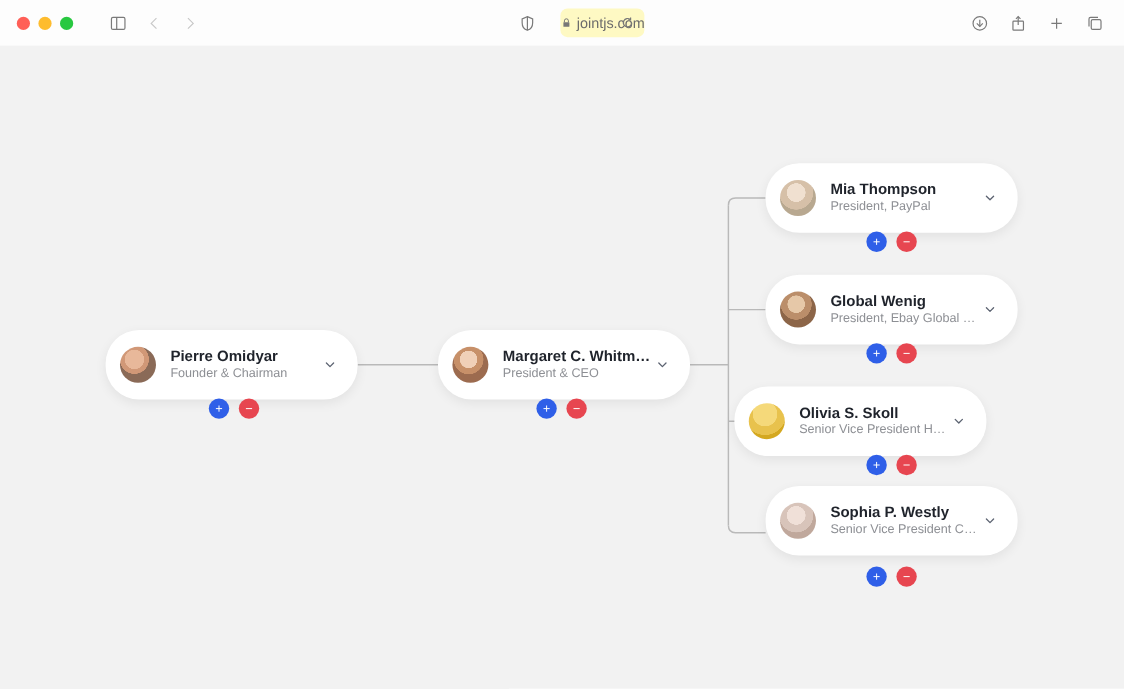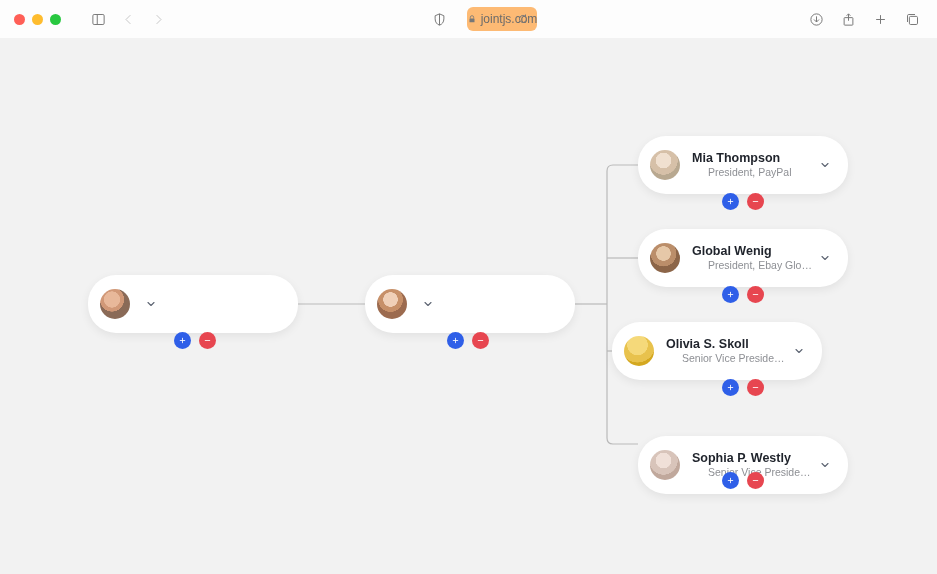--- a/index.html
+++ b/index.html
@@ -29,21 +29,21 @@
     display: flex; align-items: center; justify-content: center;
     color: #7a7a7a;
   }
   .chrome .icon-btn svg { width: 15px; height: 15px; stroke: currentColor; fill: none; stroke-width: 1.6; }
   .spacer-sm { width: 4px; }
   .chrome .disabled { color: #c8c8c8; }
   .addr {
     flex: 1;
     max-width: 390px;
     height: 24px;
-    background: #fdba74;
+    background: #fef9c3;
     border-radius: 6px;
     display: flex;
     align-items: center;
     justify-content: center;
     position: relative;
     color: #6b6b6b;
     font-size: 12px;
     margin: 0 8px;
   }
   .addr .lock { margin-right: 4px; display:flex; align-items:center;}
@@ -93,21 +93,21 @@
   }
   .av1 { background: radial-gradient(circle at 40% 35%, #e8b89a 0 30%, #d19877 31% 45%, #8a6a57 46% 100%); }
   .av2 { background: radial-gradient(circle at 45% 35%, #f0d0b8 0 28%, #c79069 29% 48%, #9c6b4f 49% 100%); }
   .av3 { background: radial-gradient(circle at 45% 35%, #f0e0d0 0 30%, #d6c0a8 31% 55%, #b8a890 56% 100%); }
   .av4 { background: radial-gradient(circle at 45% 35%, #e6c8a8 0 28%, #bb8e6a 29% 50%, #8c6548 51% 100%); }
   .av5 { background: radial-gradient(circle at 45% 30%, #f5d97a 0 38%, #e8c24d 39% 65%, #d4a820 66% 100%); }
   .av6 { background: radial-gradient(circle at 45% 35%, #f0e0d8 0 30%, #d8c4ba 31% 55%, #c0a89c 56% 100%); }
 
   .info { flex: 1; min-width: 0; }
   .name { font-size: 12.5px; font-weight: 700; color: #1f232b; line-height: 1.2; white-space: nowrap; overflow: hidden; text-overflow: ellipsis;}
-  .title { font-size: 10.5px; color: #8d8f94; line-height: 1.3; white-space: nowrap; overflow: hidden; text-overflow: ellipsis; margin-left: 16px;}
+  .title { font-size: 10.5px; color: #8d8f94; line-height: 1.3; white-space: nowrap; overflow: hidden; text-overflow: ellipsis;}
   .chev {
     width: 18px; height: 18px; flex-shrink: 0;
     display: flex; align-items: center; justify-content: center;
     color: #5d6472;
   }
   .chev svg { width: 12px; height: 12px; stroke: currentColor; fill: none; stroke-width: 2.2; stroke-linecap: round; stroke-linejoin: round; }
 
   .actions {
     position: absolute;
     display: flex;
@@ -217,20 +217,24 @@
 
     <path d="M607 133 Q607 127 613 127 L638 127"></path>
     <path d="M607 220 L638 220"></path>
     <path d="M607 313 L638 313"></path>
     <path d="M607 400 Q607 406 613 406 L638 406"></path>
   </svg>
 
   <div id="nodes-container">
       <div class="node" style="left: 88px; top: 237px;">
     <div class="avatar av1"></div>
+    <div class="info">
+      <div class="name">Pierre Omidyar</div>
+      <div class="title">Founder &amp; Chairman</div>
+    </div>
     <div class="chev">
       <svg viewBox="0 0 24 24">
             <polyline points="6 9 12 15 18 9"></polyline>
           </svg>
     </div>
   </div>
       <div class="actions" style="left: 174px; top: 294px;">
     <div class="act-btn act-add">
       <svg viewBox="0 0 24 24">
             <line x1="12" y1="6" x2="12" y2="18"></line>
@@ -238,20 +242,24 @@
           </svg>
     </div>
     <div class="act-btn act-remove">
       <svg viewBox="0 0 24 24">
             <line x1="6" y1="12" x2="18" y2="12"></line>
           </svg>
     </div>
   </div>
       <div class="node" style="left: 365px; top: 237px;">
     <div class="avatar av2"></div>
+    <div class="info">
+      <div class="name">Margaret C. Whitman</div>
+      <div class="title">President &amp; CEO</div>
+    </div>
     <div class="chev">
       <svg viewBox="0 0 24 24">
             <polyline points="6 9 12 15 18 9"></polyline>
           </svg>
     </div>
   </div>
       <div class="actions" style="left: 447px; top: 294px;">
     <div class="act-btn act-add">
       <svg viewBox="0 0 24 24">
             <line x1="12" y1="6" x2="12" y2="18"></line>
@@ -332,21 +340,21 @@
             <line x1="12" y1="6" x2="12" y2="18"></line>
             <line x1="6" y1="12" x2="18" y2="12"></line>
           </svg>
     </div>
     <div class="act-btn act-remove">
       <svg viewBox="0 0 24 24">
             <line x1="6" y1="12" x2="18" y2="12"></line>
           </svg>
     </div>
   </div>
-      <div class="node" style="left: 638px; top: 398px;">
+      <div class="node" style="left: 638px; top: 367px;">
     <div class="avatar av6"></div>
     <div class="info">
       <div class="name">Sophia P. Westly</div>
       <div class="title">Senior Vice President Controller</div>
     </div>
     <div class="chev">
       <svg viewBox="0 0 24 24">
             <polyline points="6 9 12 15 18 9"></polyline>
           </svg>
     </div>

